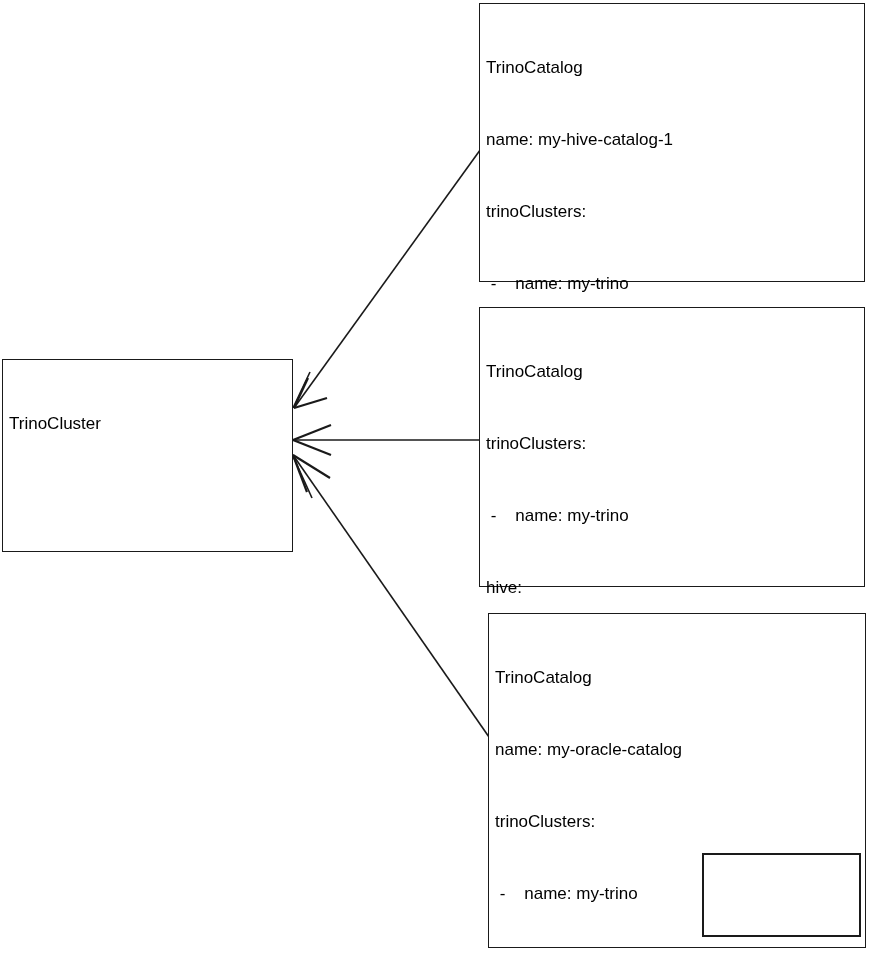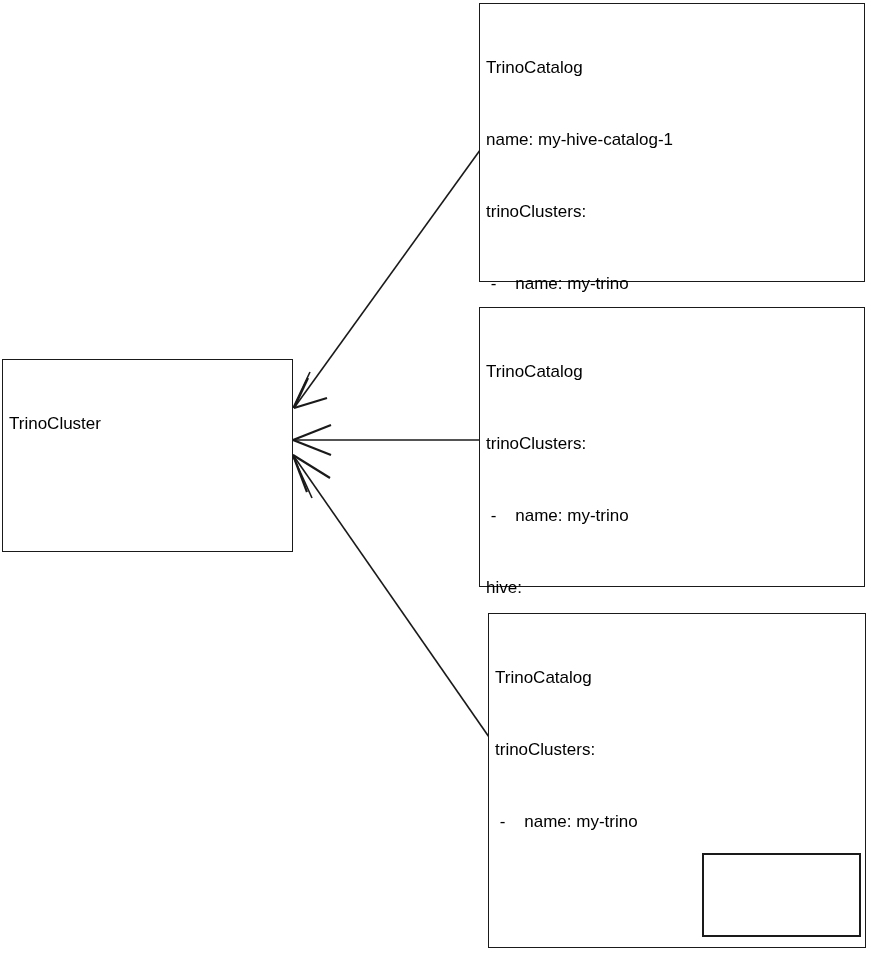--- a/index.html
+++ b/index.html
@@ -147,20 +147,21 @@
       <div>hive:</div>
       <div>   hdfs:</div>
       <div>      # TBD</div>
       <div>   metastore: # whatever</div>
     </div>
   </div>
 
   <div class="node" id="node-catalog-3">
     <div class="node-text">
       <div>TrinoCatalog</div>
+      <div>name: my-oracle-catalog</div>
       <div>trinoClusters:</div>
       <div> -    name: my-trino</div>
       
       
       
     </div>
   </div>
 
   <div class="node" id="node-secret">
     <div class="node-text">

